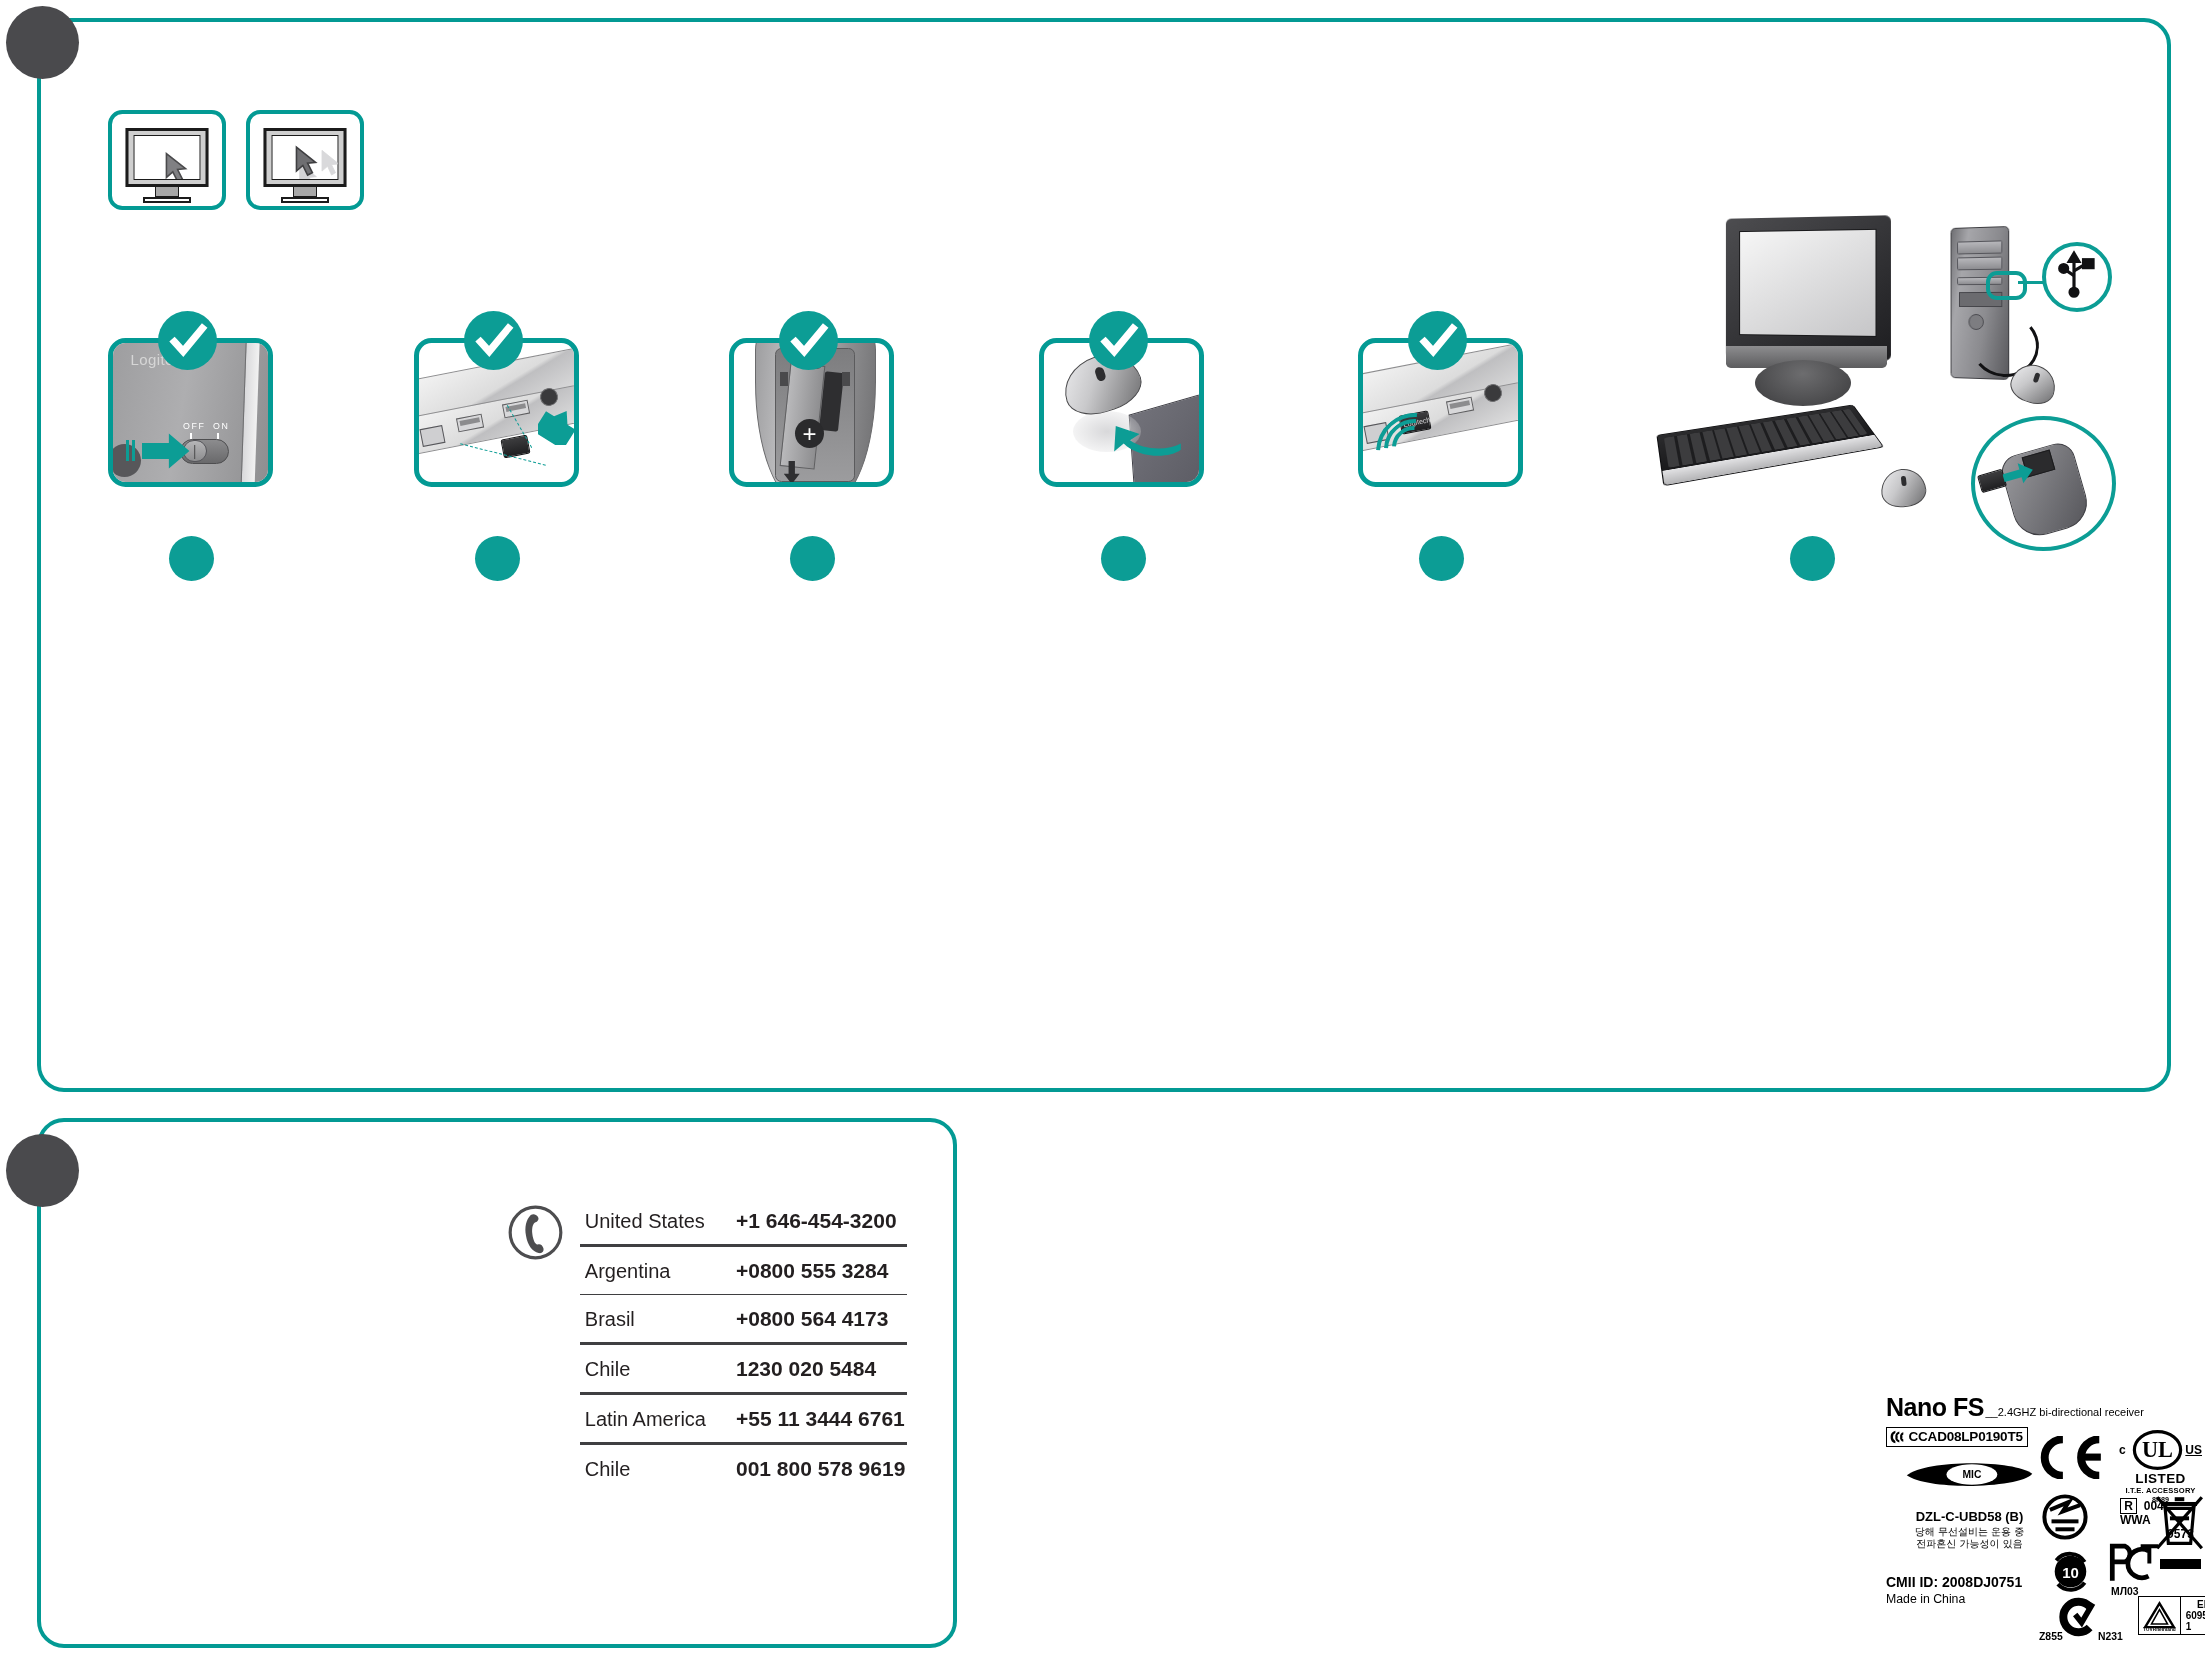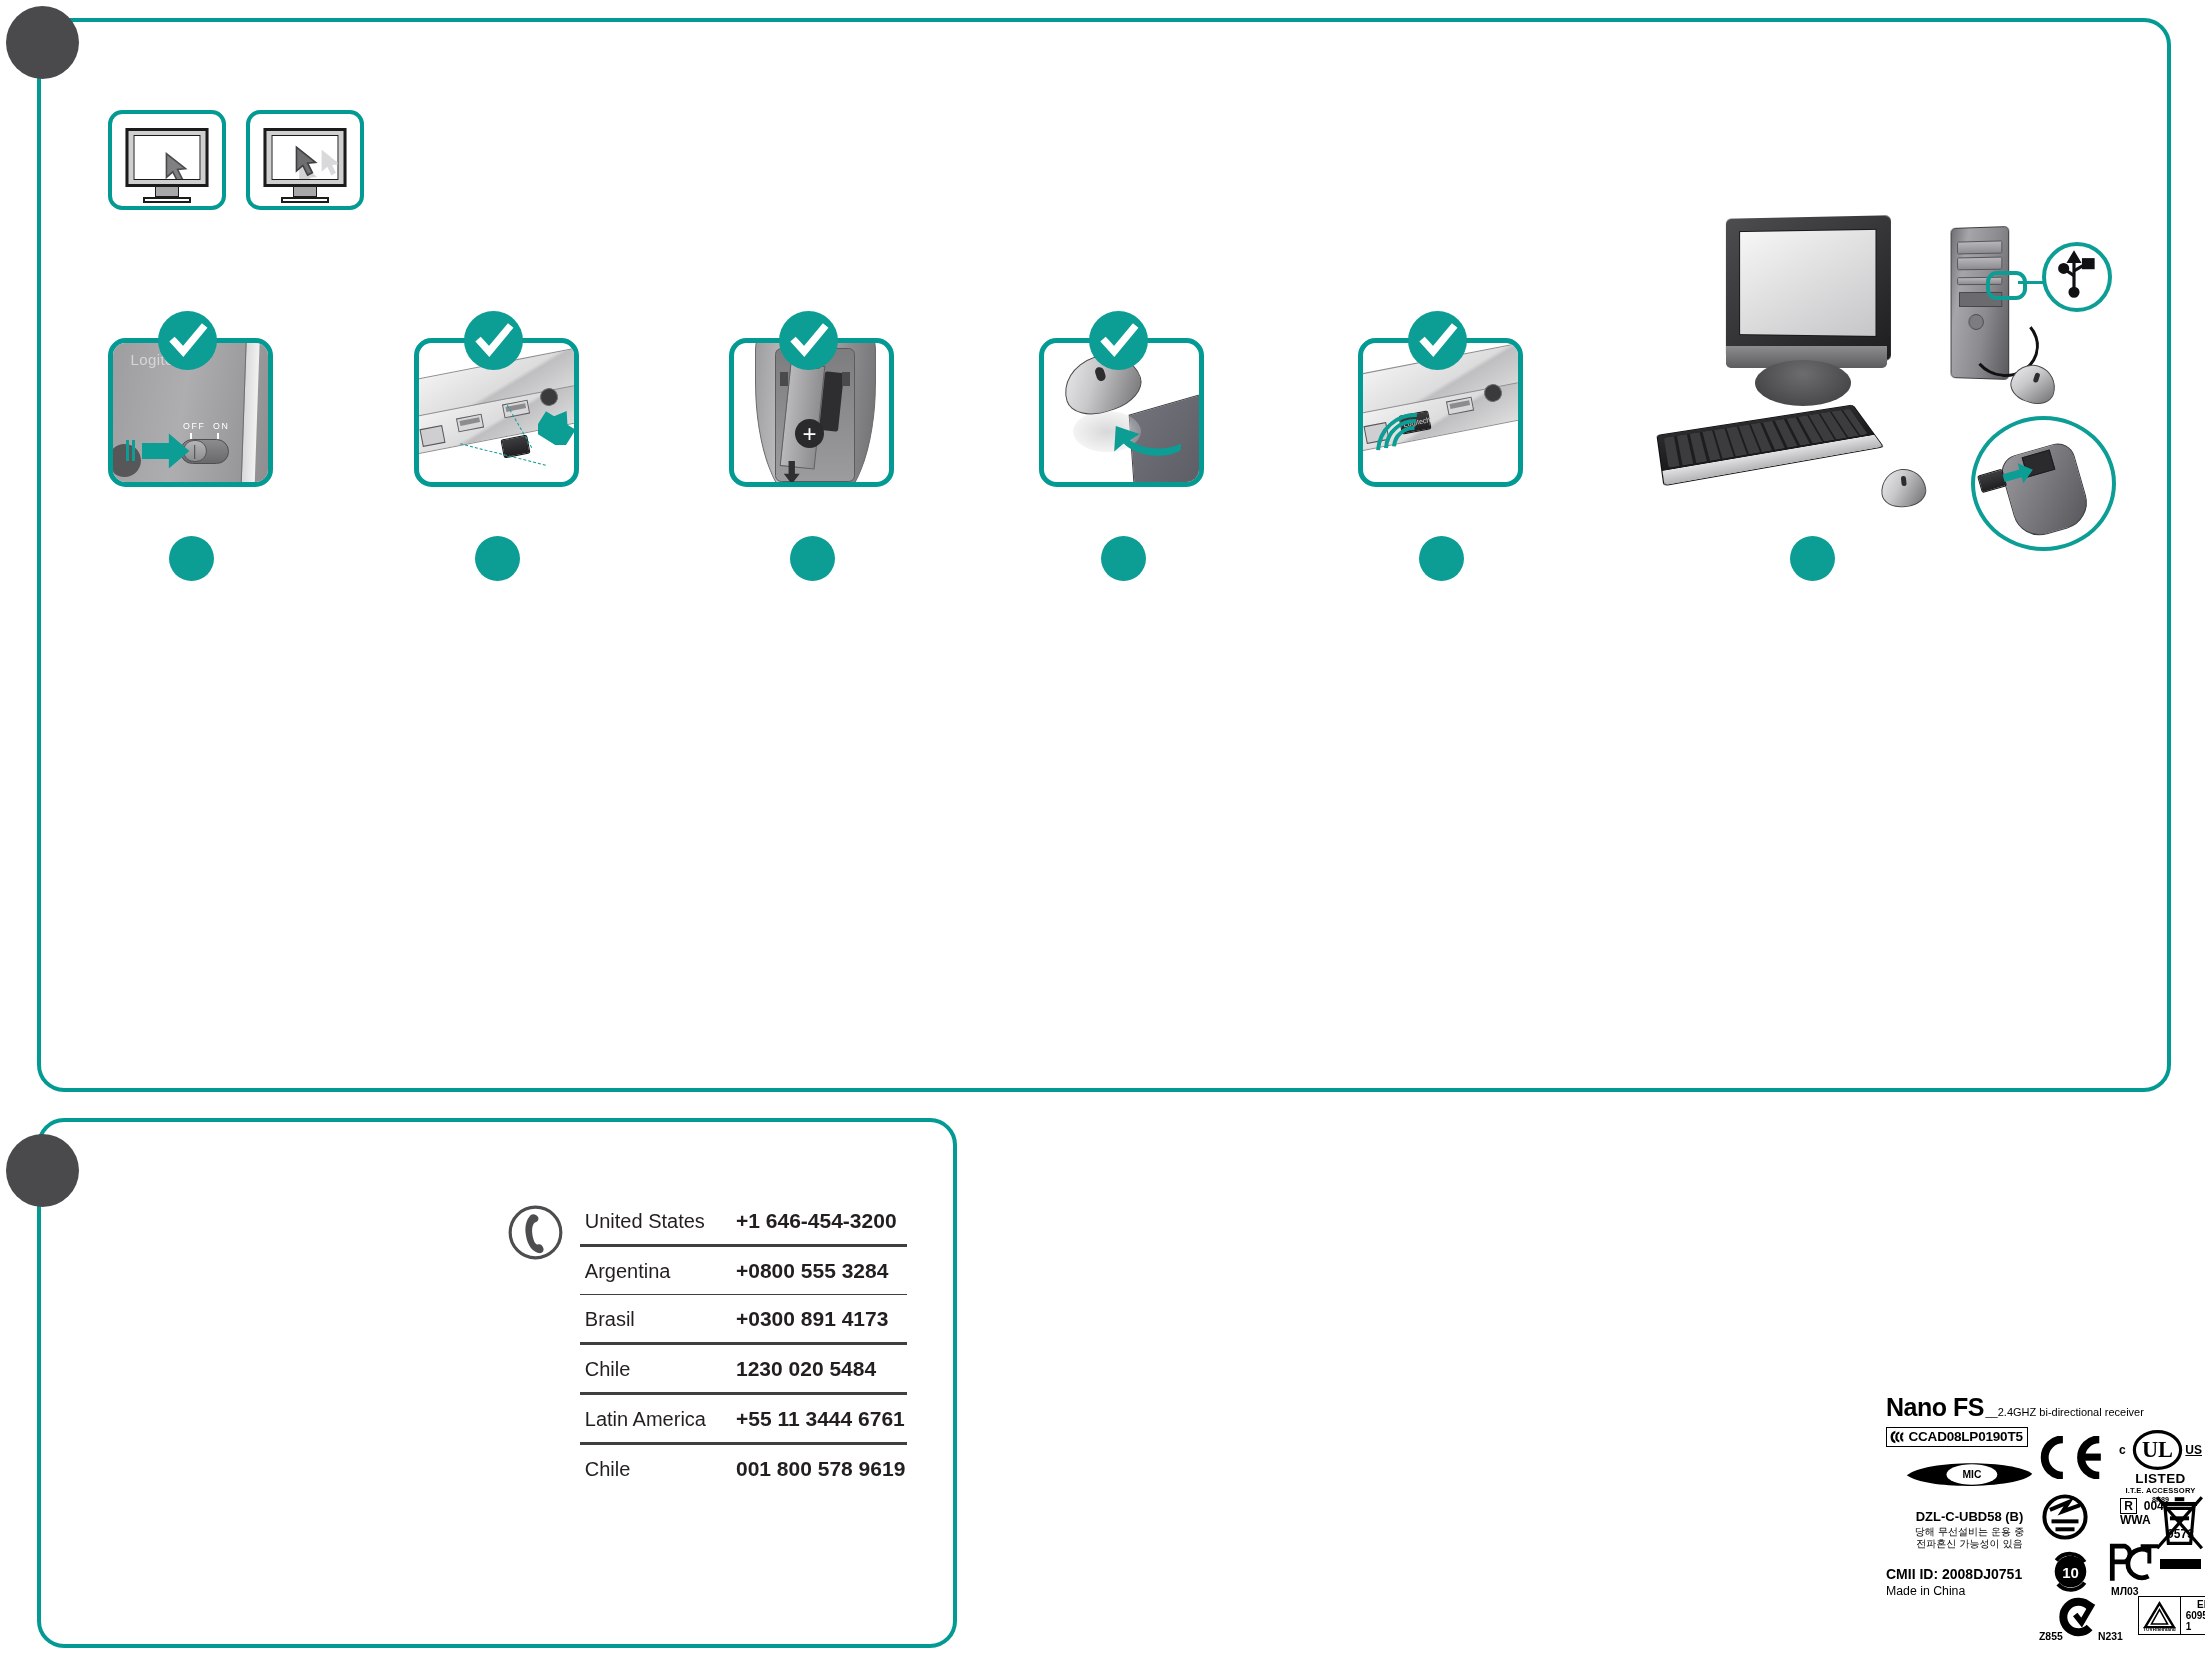--- a/index.html
+++ b/index.html
@@ -451,21 +451,21 @@
     font-size: 10px;
     line-height: 1.25;
     width: 167px;
     text-align: center;
     font-family: "DejaVu Sans", sans-serif;
     margin-top: 1.6px;
   }
   .cmii {
     font-size: 14px;
     font-weight: bold;
-    margin-top: 15px;
+    margin-top: 23px;
   }
   .made {
     font-size: 12.3px;
     margin-top: 2.4px;
   }
   .ul-wrap { position:absolute; text-align:center; }
   .ul-sub1 { font-size:13.5px; font-weight:bold; letter-spacing:0.4px; }
   .ul-sub2 { font-size:7.6px; font-weight:bold; letter-spacing:0.2px; }
   .ul-sub3 { font-size:7.2px; font-weight:bold; }
   .tuv-box {
@@ -696,21 +696,21 @@
       <tr class="thick">
         <td>United States</td>
         <td class="num">+1 646-454-3200</td>
       </tr>
       <tr>
         <td>Argentina</td>
         <td class="num">+0800 555 3284</td>
       </tr>
       <tr class="thick">
         <td>Brasil</td>
-        <td class="num">+0300 891 4173</td>
+        <td class="num">+0800 564 4173</td>
       </tr>
       <tr class="thick">
         <td>Chile</td>
         <td class="num">1230 020 5484</td>
       </tr>
       <tr class="thick">
         <td>Latin America</td>
         <td class="num">+55 11 3444 6761</td>
       </tr>
       <tr>

